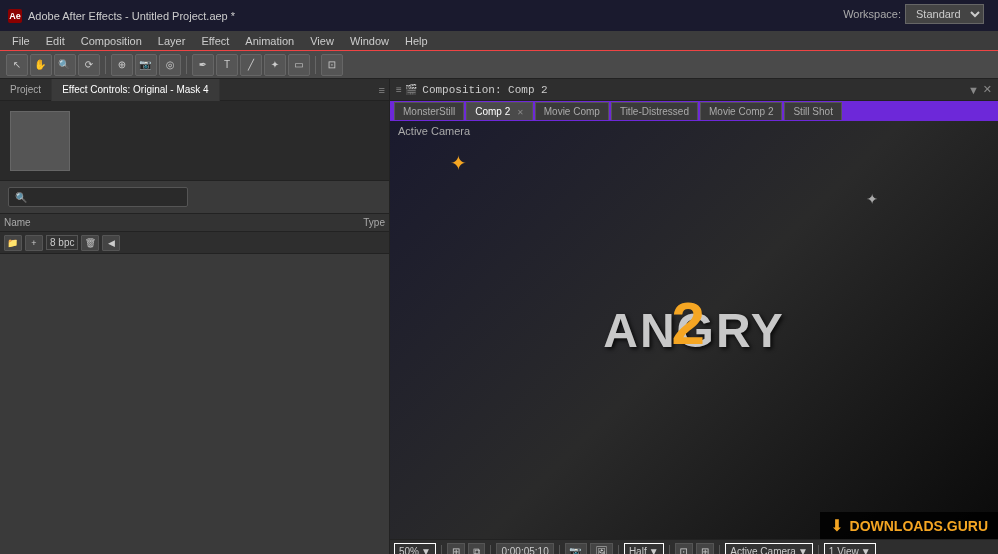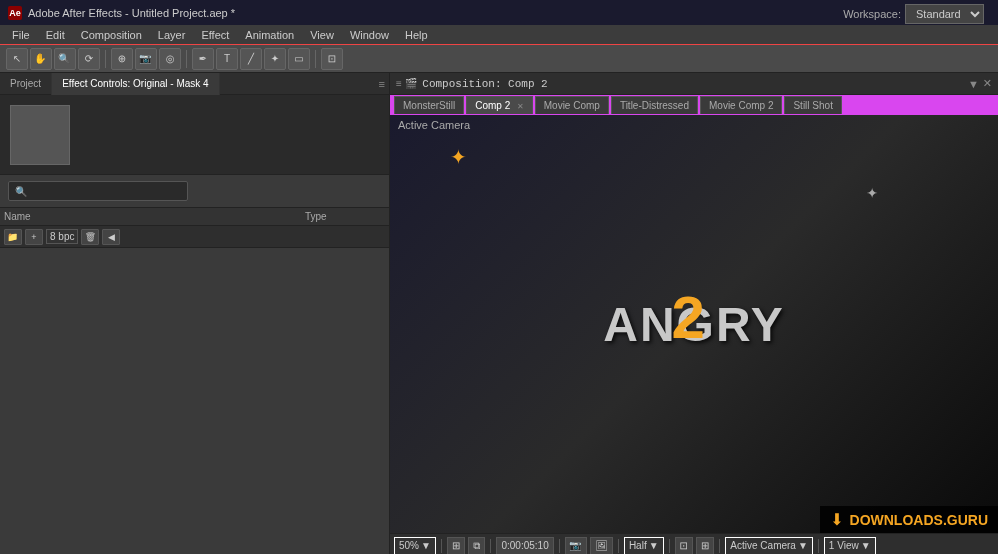--- a/index.html
+++ b/index.html
@@ -9,21 +9,21 @@
       overflow: hidden;
       font-family: Arial, sans-serif;
       font-size: 11px;
       background: #3a3a3a;
       color: #ccc;
     }
 
     
     .title-bar {
       background: #1a1a2e;
-      height: 25px;
+      height: 31px;
       display: flex;
       align-items: center;
       padding: 0 8px;
       color: #ccc;
       font-size: 11px;
     }
     .title-bar .app-icon {
       width: 14px; height: 14px;
       background: #8b0000;
       border-radius: 2px;
@@ -143,21 +143,21 @@
     .col-headers {
       display: flex;
       background: #333;
       height: 18px;
       align-items: center;
       border-bottom: 1px solid #222;
       padding: 0 4px;
     }
     .col-header { font-size: 10px; color: #aaa; }
     .col-name { flex: 1; }
-    .col-type { width: 80px; }
+    .col-type { width: 80px; text-align: right; }
 
     
     .left-toolbar {
       display: flex;
       align-items: center;
       background: #2e2e2e;
       height: 22px;
       padding: 0 4px;
       border-bottom: 1px solid #222;
       gap: 3px;
@@ -196,21 +196,21 @@
       gap: 4px;
     }
     .comp-title {
       font-size: 11px; color: #ccc; font-family: Liberation Mono, monospace;
     }
 
     
     .comp-tabs {
       display: flex;
       align-items: center;
-      background: #d946ef;
+      background: #6d28d9;
       height: 20px;
       padding: 0 4px;
       gap: 2px;
     }
     .comp-tab {
       padding: 0 8px;
       height: 18px;
       line-height: 18px;
       font-size: 10px;
       cursor: pointer;

